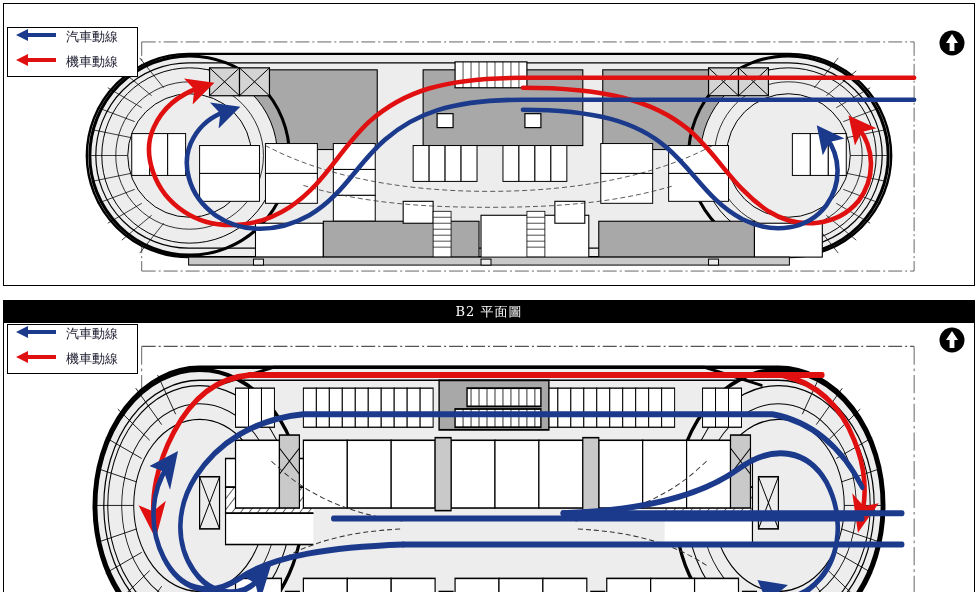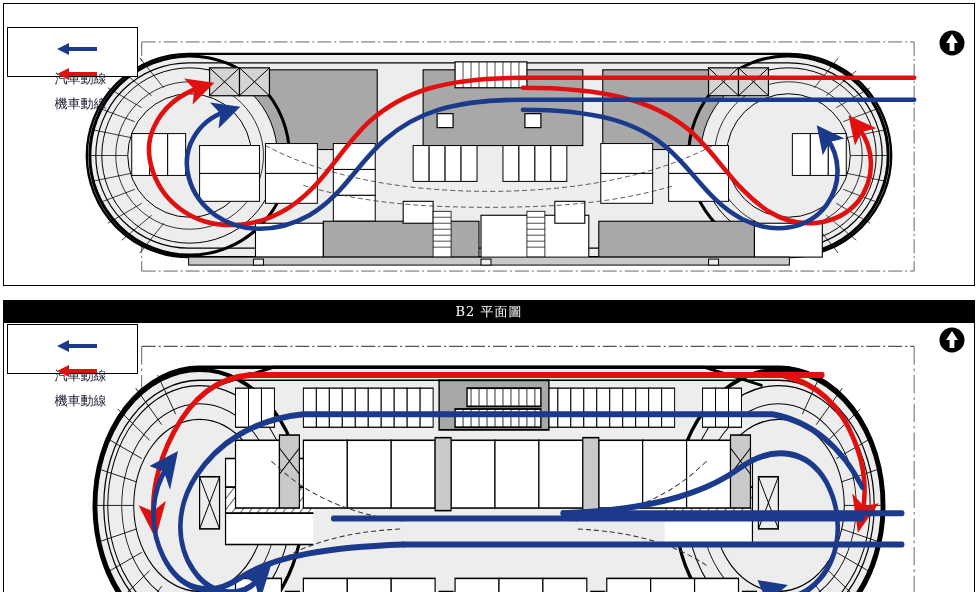--- a/index.html
+++ b/index.html
@@ -22,21 +22,21 @@
             font-size:13px;line-height:22px;text-align:center;
             letter-spacing:1px;box-sizing:border-box;}
 
   .plotarea{position:absolute;left:0;top:22px;right:0;bottom:0;overflow:hidden;}
   .plotarea svg{display:block;width:100%;height:100%;}
 
   
   .legend{position:absolute;left:3px;top:23px;width:131px;height:50px;
           background:#ffffff;border:1px solid #000000;box-sizing:border-box;
           z-index:40;}
-  .legend-row{display:flex;align-items:center;height:25px;padding-left:6px;flex-direction:column;}
+  .legend-row{display:flex;align-items:flex-start;height:25px;padding-left:6px;}
   .legend-arrow{width:42px;height:14px;flex:0 0 42px;}
   .legend-label{font-family:"DejaVu Serif","Liberation Serif",serif;
                 font-size:13px;color:#1a1a2e;margin-left:10px;white-space:nowrap;}
 
   
   .north{position:absolute;right:9px;top:26px;width:26px;height:26px;z-index:40;}
 </style>
 </head>
 <body>
 

